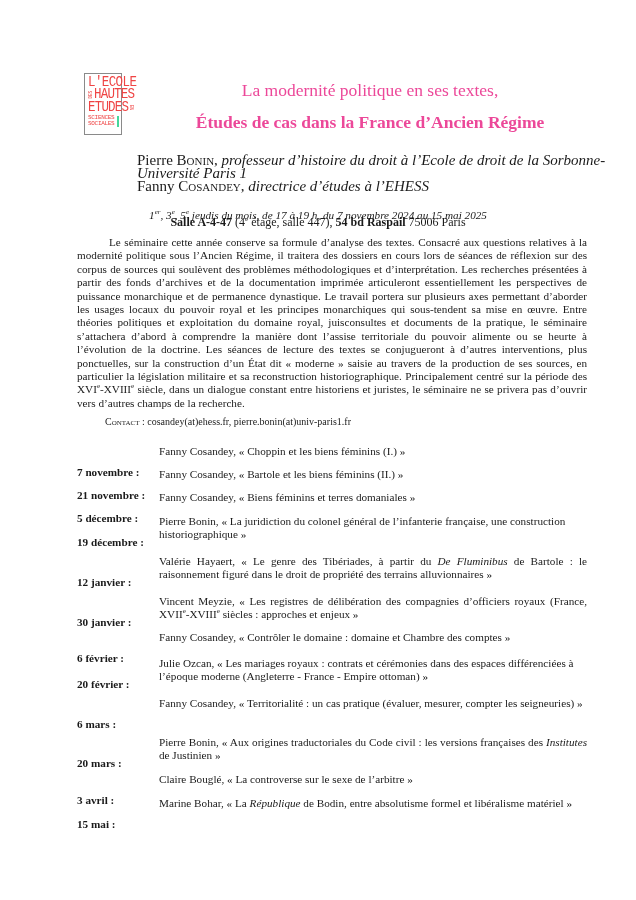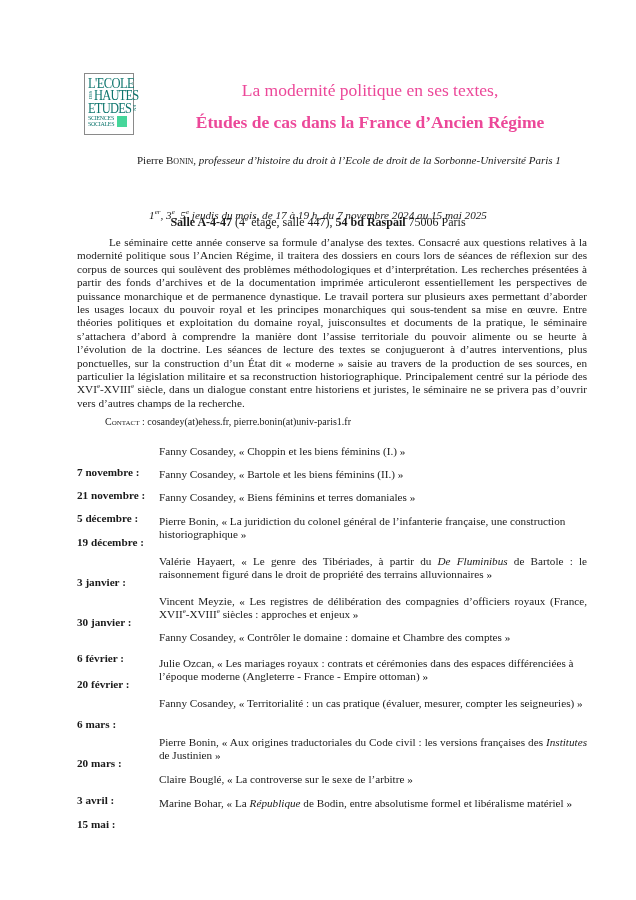--- a/index.html
+++ b/index.html
@@ -2,42 +2,42 @@
 <html><head>
 <meta charset="utf-8">
 <style>
   html, body { margin: 0; padding: 0; background: #ffffff; }
   body {
     width: 636px; height: 900px; position: relative; overflow: hidden;
     font-family: "Liberation Serif", "DejaVu Serif", serif;
     color: #1a1a1a;
   }
   .logo {
-    position: absolute; left: 84px; top: 73px; width: 50px; height: 62px;
+    position: absolute; left: 84px; top: 73px; width: 38px; height: 62px;
     border: 1px solid #8a8a8a; box-sizing: border-box; background: #fff;
-    font-family: Liberation Serif, serif; color: #0f766e;
+    font-family: Liberation Mono, monospace; color: #ef4444;
     padding: 2px 2px 2px 3px;
   }
   .logo .l1 { font-size: 12.5px; line-height: 12px; letter-spacing: -0.6px; font-weight: normal; display:block; transform: scaleY(1.15); transform-origin: top left; }
   .logo .row { display: flex; align-items: center; height: 13px; }
   .logo .vert { font-size: 4.5px; writing-mode: vertical-rl; transform: rotate(180deg); line-height: 5px; letter-spacing: -0.2px; margin-right: 1px; }
   .logo .big { font-size: 12.5px; letter-spacing: -0.8px; line-height: 12px; transform: scaleY(1.15); display:inline-block; }
   .logo .vert2 { font-size: 4.5px; writing-mode: vertical-rl; line-height: 5px; margin-left: 1px; letter-spacing: -0.2px; }
   .logo .bottom { display: flex; align-items: flex-end; margin-top: 1px; }
   .logo .small { font-size: 6px; line-height: 6px; letter-spacing: -0.3px; }
   .logo .green { width: 10px; height: 11px; background: #46d69a; margin-left: 3px; }
 
   .title {
     position: absolute; left: 160px; width: 420px; text-align: center;
     font-size: 17.5px; color: #ec4899;
   }
   .title.t1 { top: 80px; }
   .title.t2 { top: 112px; font-weight: bold; }
 
-  .authors { position: absolute; left: 137px; top: 154px; font-size: 11px; line-height: 13px; }
+  .authors { position: absolute; left: 137px; top: 154px; font-size: 15px; line-height: 13px; }
   .authors .sc { font-variant: small-caps; }
   .authors i { font-style: italic; }
 
   .dates { position: absolute; left: 0; width: 636px; text-align: center; top: 209px; font-size: 11.2px; font-style: italic; }
   .dates sup, .room sup, .intro sup, .entry sup { font-size: 7px; vertical-align: super; line-height: 0; }
   .room { position: absolute; left: 0; width: 636px; text-align: center; top: 215px; font-size: 12px; }
   .room b { font-weight: bold; margin-top: 37px; }
 
   .intro {
     position: absolute; left: 77px; width: 510px; top: 236px;
@@ -73,20 +73,23 @@
   </div>
 </div>
 
 <div class="title t1">La modernité politique en ses textes,</div>
 <div class="title t2">Études de cas dans la France d’Ancien Régime</div>
 
 <div class="authors">
   <div>
     <span>Pierre </span><span class="sc">Bonin</span>, <i>professeur d’histoire du droit à l’Ecole de droit de la Sorbonne-Université Paris 1</i>
   </div>
+  <div>
+    <span>Fanny </span><span class="sc">Cosandey</span>, <i>directrice d’études à l’EHESS</i>
+  </div>
 </div>
 
 <div class="dates">
   <span>1</span><sup>er</sup>, <span>3</span><sup>e</sup>, <span>5</span><sup>e</sup><span> jeudis du mois, de 17 à 19 h, du 7 novembre 2024 au 15 mai 2025</span>
 </div>
 
 <div class="room">
   <b>Salle A-4-47</b><span> (4</span><sup>e</sup><span> étage, salle 447), </span><b>54 bd Raspail</b><span> 75006 Paris</span>
 </div>
 
@@ -110,21 +113,21 @@
   <span class="date">5 décembre :</span>
   <div class="desc single"><span>Fanny Cosandey, </span><span>« Biens féminins et terres domaniales »</span></div>
 </div>
 
 <div class="entry" style="top:515px">
   <span class="date">19 décembre :</span>
   <div class="desc" style="text-align:left"><span>Pierre Bonin, </span><span>« La juridiction du colonel général de l’infanterie française, une construction historiographique »</span></div>
 </div>
 
 <div class="entry" style="top:555px">
-  <span class="date">3 janvier :</span>
+  <span class="date">12 janvier :</span>
   <div class="desc"><span>Valérie Hayaert, </span><span>« Le genre des Tibériades, à partir du </span><i>De Fluminibus</i><span> de Bartole : le raisonnement figuré dans le droit de propriété des terrains alluvionnaires »</span></div>
 </div>
 
 <div class="entry" style="top:595px">
   <span class="date">30 janvier :</span>
   <div class="desc"><span>Vincent Meyzie, </span><span>« Les registres de délibération des compagnies d’officiers royaux (France, XVII</span><sup>e</sup><span>-XVIII</span><sup>e</sup><span> siècles : approches et enjeux »</span></div>
 </div>
 
 <div class="entry" style="top:631px">
   <span class="date">6 février :</span>

